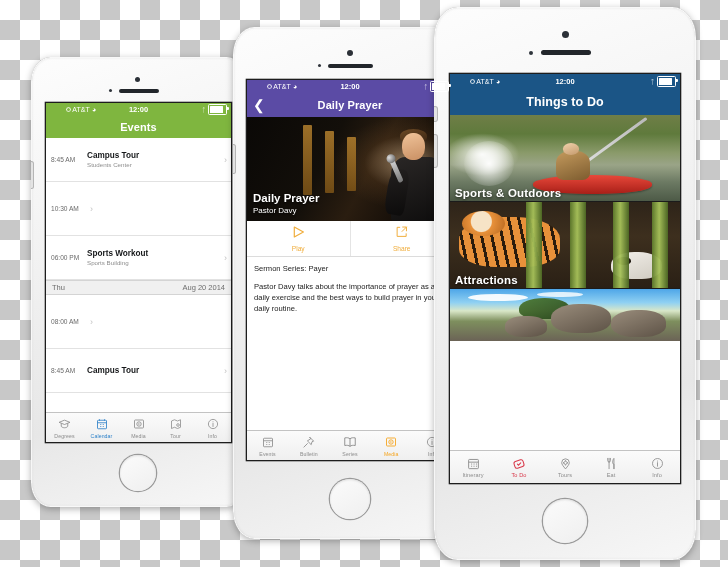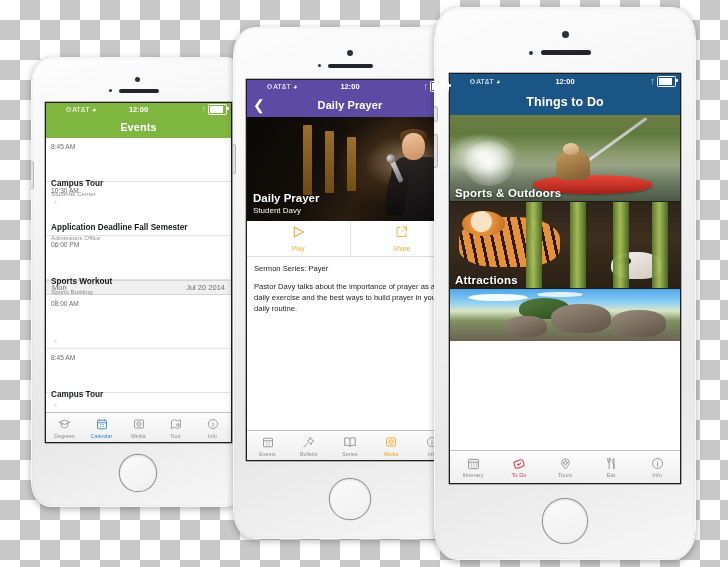--- a/index.html
+++ b/index.html
@@ -65,21 +65,21 @@
   .tab .ticon{height:15px;display:flex;align-items:center;justify-content:center;}
   .tab .tlabel{font-size:5.2px;letter-spacing:.1px;white-space:nowrap;}
   .tab.active{color:#2f82c9;}
   .tab.active-orange{color:#f5a623;}
   .tab.active-red{color:#d9384a;}
 
   
   #p1 .sec-head{display:flex;justify-content:space-between;align-items:center;
       background:#f0f0f0;border-bottom:.7px solid #d4d4d4;border-top:.7px solid #d4d4d4;
       padding:2px 6px;font-size:7.5px;color:#6d6d6d;}
-  #p1 .row{display:flex;padding:5px 4px 5px 5px;border-bottom:.7px solid #e2e2e2;background:#fff;flex-direction:column;}
+  #p1 .row{display:flex;align-items:center;padding:5px 4px 5px 5px;border-bottom:.7px solid #e2e2e2;background:#fff;}
   #p1 .row .time{width:36px;flex:0 0 36px;font-size:6.6px;color:#6a6a6a;text-align:left;}
   #p1 .row .body{flex:1;min-width:0;}
   #p1 .row .ev-title{font-size:8.2px;font-weight:700;color:#16181a;line-height:1.18;}
   #p1 .row .ev-sub{font-size:6.2px;color:#8e8e8e;margin-top:1px;}
   #p1 .chev{color:#c2c2c2;font-size:9px;margin-left:3px;font-weight:300;}
 
   
   #p2 .hero{position:relative;height:104px;overflow:hidden;background:#0b0906;}
   #p2 .hero .bg{position:absolute;inset:0;
     background:
@@ -203,38 +203,34 @@
       <div class="row" style="height:33px;">
         <span class="time">8:45 AM</span>
         <span class="body">
           <span class="ev-title" style="display:block;">Campus Tour</span>
           <span class="ev-sub" style="display:block;">Students Center</span>
         </span>
         <span class="chev">›</span>
       </div>
       <div class="row" style="height:43px;">
         <span class="time">10:30 AM</span>
-        <span class="body">
-          <span class="ev-title" style="display:block;">Application Deadline Fall Semester</span>
-          <span class="ev-sub" style="display:block;">Admissions Office</span>
-        </span>
         <span class="chev">›</span>
       </div>
       <div class="row" style="height:33px;">
         <span class="time">06:00 PM</span>
         <span class="body">
           <span class="ev-title" style="display:block;">Sports Workout</span>
           <span class="ev-sub" style="display:block;">Sports Building</span>
         </span>
         <span class="chev">›</span>
       </div>
 
       <div class="sec-head">
-        <span>Mon</span>
-        <span>Jul 20 2014</span>
+        <span>Thu</span>
+        <span>Aug 20 2014</span>
       </div>
       <div class="row" style="height:43px;">
         <span class="time">08:00 AM</span>
         <span class="chev">›</span>
       </div>
       <div class="row" style="height:33px;">
         <span class="time">8:45 AM</span>
         <span class="body">
           <span class="ev-title" style="display:block;">Campus Tour</span>
         </span>
@@ -337,21 +333,21 @@
         <div class="pillar" style="left:100px;top:20px;width:9px;height:54px;"></div>
         <div class="figure">
           <div class="torso"></div>
           <div class="hair"></div>
           <div class="head"></div>
           <div class="arm"></div>
           <div class="mic"></div>
         </div>
         <div class="cap">
           <div class="t">Daily Prayer</div>
-          <div class="s">Student Davy</div>
+          <div class="s">Pastor Davy</div>
         </div>
       </div>
 
       <div class="actions">
         <div class="action">
           <span>
             <svg width="17" height="14" viewBox="0 0 24 20" fill="none" stroke="currentColor" stroke-width="1.7" stroke-linejoin="round">
               <path d="M6 3l13 7-13 7V3z"></path>
             </svg>
           </span>

